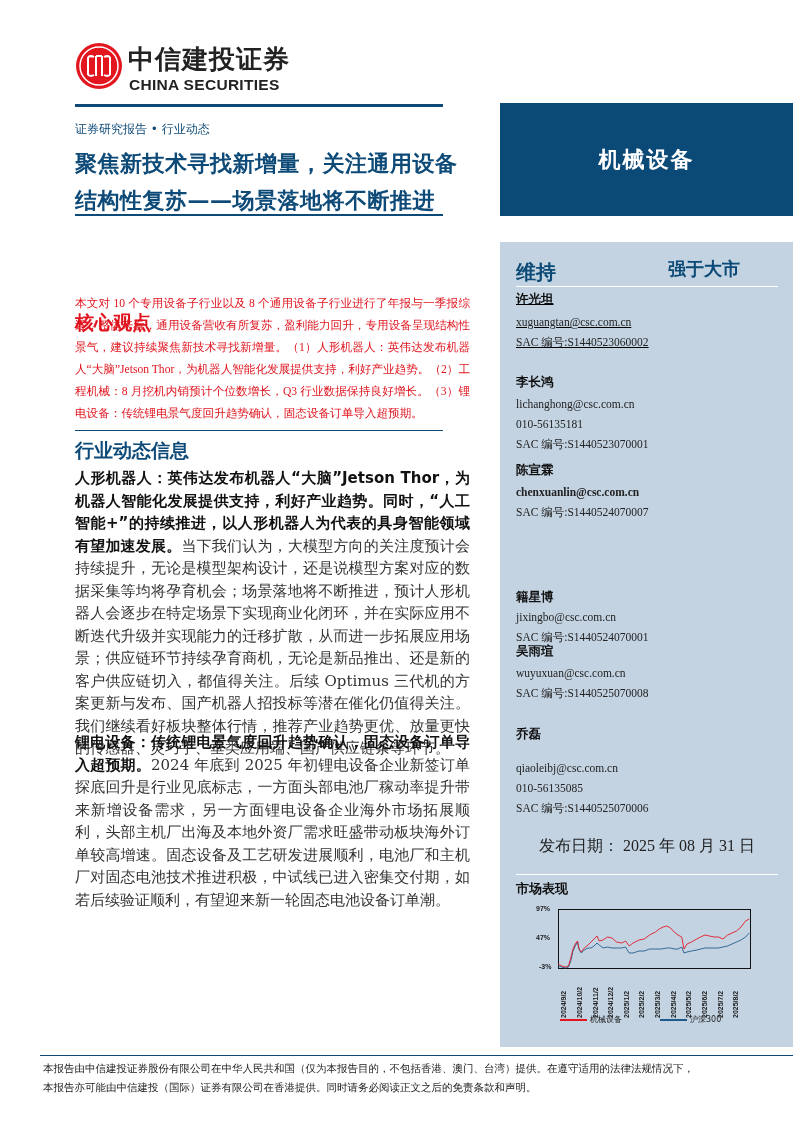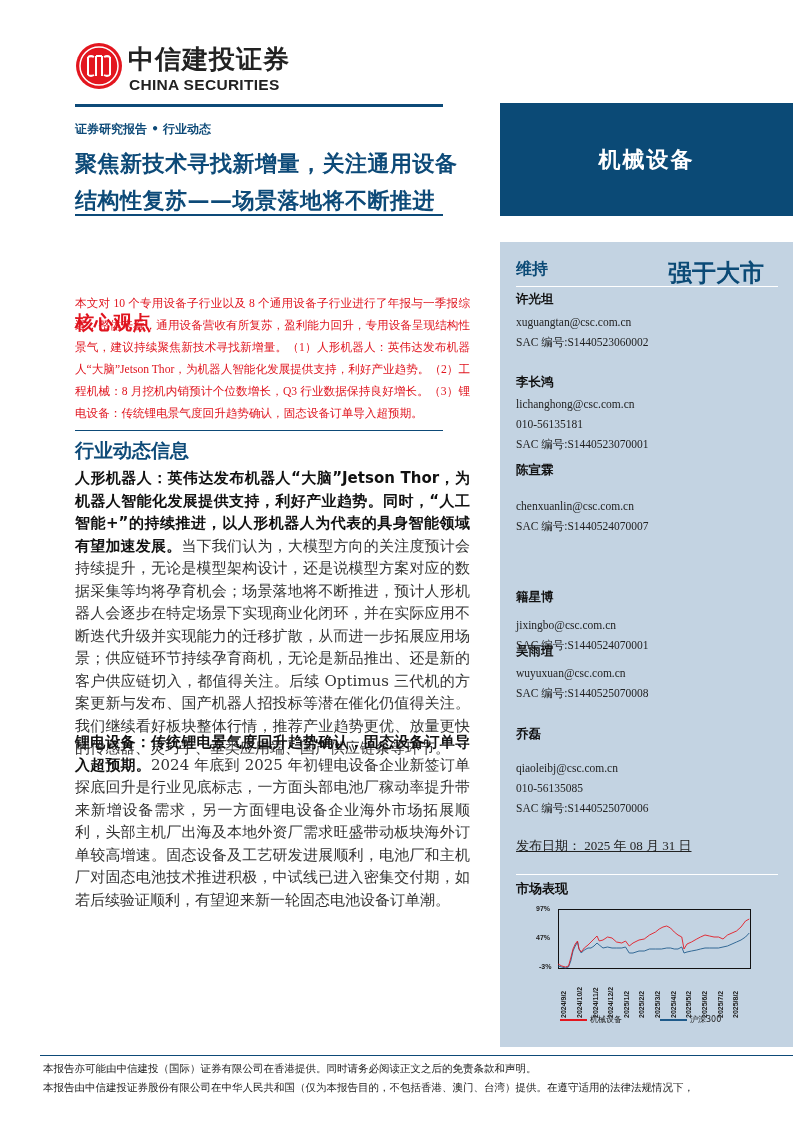--- a/index.html
+++ b/index.html
@@ -1,26 +1,26 @@
 <!DOCTYPE html>
 <html><head>
 <meta charset="utf-8">
 <style>
   html, body { margin:0; padding:0; background:#ffffff; }
   body { width:793px; height:1122px; position:relative; overflow:hidden; font-family:"DejaVu Sans", sans-serif; }
   .abs { position:absolute; }
   .logo-text-cn { font-family:"DejaVu Serif", serif; font-size:26px; font-weight:bold; color:#222; letter-spacing:1px; line-height:30px; }
   .logo-text-en { font-family:"Liberation Sans", sans-serif; font-size:15.5px; font-weight:bold; color:#222; letter-spacing:0.3px; }
   .hr-blue { background:#0d4a78; }
-  .report-type { font-size:12px; font-weight:bold; color:#0d4a78; }
+  .report-type { font-size:12px; font-weight:normal; color:#0d4a78; }
   .title-line { font-size:22px; font-weight:bold; color:#0d4a78; letter-spacing:0.5px; white-space:nowrap; }
   .sector-box { background:#0b4a76; color:#fff; font-size:22px; font-weight:bold; display:flex; align-items:center; justify-content:center; letter-spacing:2px; }
   .side-panel { background:#c3d3e2; }
-  .rating-l, .rating-r { font-size:16px; font-weight:bold; color:#0b4a76; }
-  .rating-r { font-size:24px; }
+  .rating-l, .rating-r { font-size:20px; font-weight:bold; color:#0b4a76; }
+  .rating-r { font-size:18px; }
   .side-hr { background:#ffffff; height:1px; }
   .analyst-name { font-size:12.5px; font-weight:bold; color:#111; }
   .analyst-line { font-family:"Liberation Serif", serif; font-size:11.5px; color:#222; line-height:20px; }
   .section-head-red { font-size:19px; font-weight:bold; color:#e0141e; }
   .section-head-blue { font-size:19px; font-weight:bold; color:#0d4a78; }
   .red-para { font-family:Liberation Serif, serif; font-size:11.6px; color:#e0141e; line-height:22px; text-align:justify; }
   .body-para { font-family:"DejaVu Serif", serif; font-size:15px; color:#333; line-height:22.5px; text-align:justify; }
   .body-para b { color:#111; font-family:"DejaVu Sans", sans-serif; }
   .market-title { font-size:13px; font-weight:bold; color:#111; }
   .footer-text { font-family:"DejaVu Serif", serif; font-size:10.5px; color:#222; line-height:19px; }
@@ -52,54 +52,54 @@
 
 <div class="abs sector-box" style="left:500px;top:103px;width:293px;height:113px;">
   <span>机械设备</span>
 </div>
 
 <div class="abs side-panel" style="left:500px;top:242px;width:293px;height:805px;"></div>
 <div class="abs rating-l" style="left:516px;top:259px;">维持</div>
 <div class="abs rating-r" style="left:668px;top:257px;">强于大市</div>
 <div class="abs side-hr" style="left:516px;top:286px;width:262px;"></div>
 
-<div class="abs" style="left:516px;top:289px;">
+<div class="abs" style="left:516px;top:289px;text-decoration:underline;">
   <div class="analyst-name" style="line-height:20px;">许光坦</div>
   <div class="analyst-line" style="margin-top:3px;">xuguangtan@csc.com.cn</div>
   <div class="analyst-line">SAC  编号:S1440523060002</div>
 </div>
 <div class="abs" style="left:516px;top:372px;">
   <div class="analyst-name" style="line-height:20px;">李长鸿</div>
   <div class="analyst-line" style="margin-top:2px;">lichanghong@csc.com.cn</div>
   <div class="analyst-line">010-56135181</div>
   <div class="analyst-line">SAC  编号:S1440523070001</div>
 </div>
 <div class="abs" style="left:516px;top:460px;">
   <div class="analyst-name" style="line-height:20px;">陈宣霖</div>
-  <div class="analyst-line" style="margin-top:16px;">chenxuanlin@csc.com.cn</div>
+  <div class="analyst-line" style="margin-top:2px;font-weight:bold;">chenxuanlin@csc.com.cn</div>
   <div class="analyst-line">SAC  编号:S1440524070007</div>
 </div>
 <div class="abs" style="left:516px;top:560px;">
   <div class="analyst-name" style="line-height:20px;margin-top:27px;">籍星博</div>
-  <div class="analyst-line" style="margin-top:8px;">jixingbo@csc.com.cn</div>
+  <div class="analyst-line" style="margin-top:0;">jixingbo@csc.com.cn</div>
   <div class="analyst-line">SAC  编号:S1440524070001</div>
 </div>
 <div class="abs" style="left:516px;top:641px;">
   <div class="analyst-name" style="line-height:20px;">吴雨瑄</div>
   <div class="analyst-line" style="margin-top:2px;">wuyuxuan@csc.com.cn</div>
   <div class="analyst-line">SAC  编号:S1440525070008</div>
 </div>
 <div class="abs" style="left:516px;top:724px;">
   <div class="analyst-name" style="line-height:20px;">乔磊</div>
   <div class="analyst-line" style="margin-top:14px;">qiaoleibj@csc.com.cn</div>
   <div class="analyst-line">010-56135085</div>
   <div class="analyst-line">SAC  编号:S1440525070006</div>
 </div>
 
-<div class="abs analyst-line" style="left:516px;top:836px;font-size:13px;text-decoration:underline;">发布日期：  2025 年 08 月 31 日</div>
+<div class="abs analyst-line" style="left:539px;top:836px;font-size:16px;">发布日期：  2025 年 08 月 31 日</div>
 
 <div class="abs side-hr" style="left:516px;top:874px;width:262px;"></div>
 <div class="abs market-title" style="left:516px;top:880px;">市场表现</div>
 
 <div class="abs" style="left:520px;top:900px;width:260px;height:130px;">
   <span class="abs tick" style="left:16px;top:5px;">97%</span>
   <span class="abs tick" style="left:16px;top:34px;">47%</span>
   <span class="abs tick" style="left:19px;top:63px;">-3%</span>
   <svg class="abs" style="left:38px;top:9px;" width="193" height="60" viewBox="0 0 193 60">
     <rect x="0.5" y="0.5" width="192" height="59" fill="none" stroke="#111" stroke-width="1"></rect>
@@ -134,15 +134,15 @@
 <div class="abs section-head-blue" style="left:75px;top:438px;">行业动态信息</div>
 <div class="abs body-para" style="left:75px;top:467px;width:395px;">
   <b>人形机器人：英伟达发布机器人“大脑”Jetson Thor，为机器人智能化发展提供支持，利好产业趋势。同时，“人工智能+”的持续推进，以人形机器人为代表的具身智能领域有望加速发展。</b><span>当下我们认为，大模型方向的关注度预计会持续提升，无论是模型架构设计，还是说模型方案对应的数据采集等均将孕育机会；场景落地将不断推进，预计人形机器人会逐步在特定场景下实现商业化闭环，并在实际应用不断迭代升级并实现能力的迁移扩散，从而进一步拓展应用场景；供应链环节持续孕育商机，无论是新品推出、还是新的客户供应链切入，都值得关注。后续 Optimus 三代机的方案更新与发布、国产机器人招投标等潜在催化仍值得关注。我们继续看好板块整体行情，推荐产业趋势更优、放量更快的传感器、灵巧手、垂类应用端、国产供应链条等环节。</span>
 </div>
 <div class="abs body-para" style="left:75px;top:731px;width:395px;">
   <b>锂电设备：传统锂电景气度回升趋势确认，固态设备订单导入超预期。</b><span>2024 年底到 2025 年初锂电设备企业新签订单探底回升是行业见底标志，一方面头部电池厂稼动率提升带来新增设备需求，另一方面锂电设备企业海外市场拓展顺利，头部主机厂出海及本地外资厂需求旺盛带动板块海外订单较高增速。固态设备及工艺研发进展顺利，电池厂和主机厂对固态电池技术推进积极，中试线已进入密集交付期，如若后续验证顺利，有望迎来新一轮固态电池设备订单潮。</span>
 </div>
 
 <div class="abs hr-blue" style="left:40px;top:1055px;width:753px;height:1px;"></div>
 <div class="abs footer-text" style="left:43px;top:1059px;width:750px;">
+  <div style="white-space:nowrap;">本报告由中信建投证券股份有限公司在中华人民共和国（仅为本报告目的，不包括香港、澳门、台湾）提供。在遵守适用的法律法规情况下，</div>
   <div style="white-space:nowrap;">本报告亦可能由中信建投（国际）证券有限公司在香港提供。同时请务必阅读正文之后的免责条款和声明。</div>
-  <div style="white-space:nowrap;">本报告由中信建投证券股份有限公司在中华人民共和国（仅为本报告目的，不包括香港、澳门、台湾）提供。在遵守适用的法律法规情况下，</div>
 </div>
 
 </body></html>

